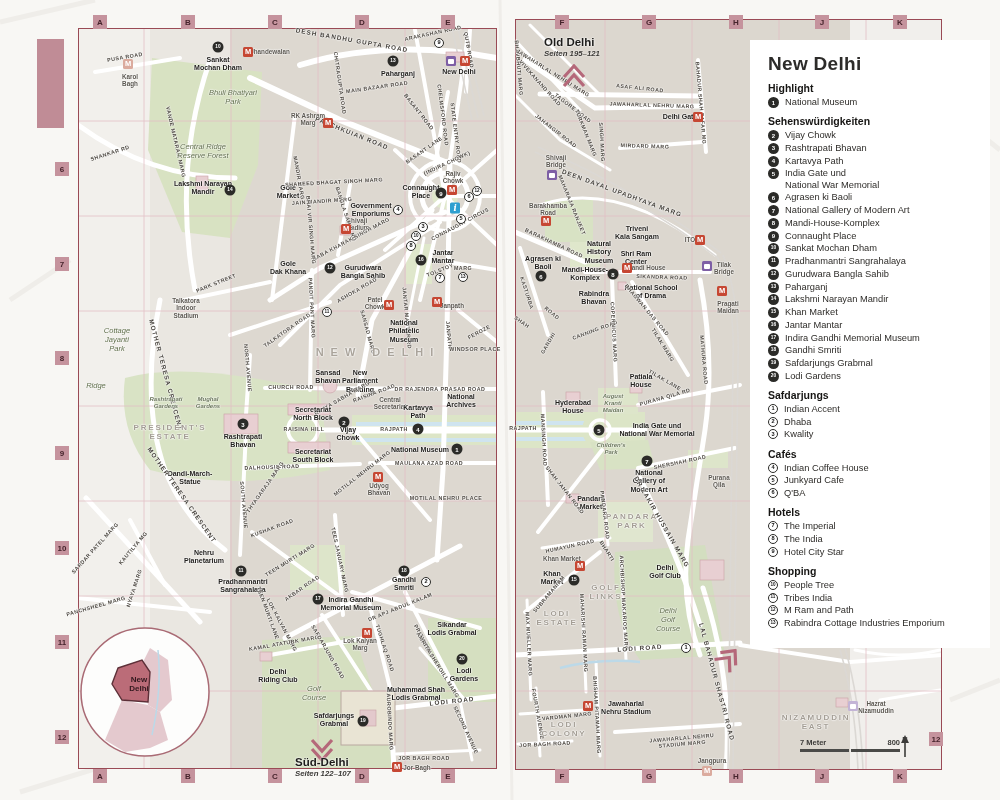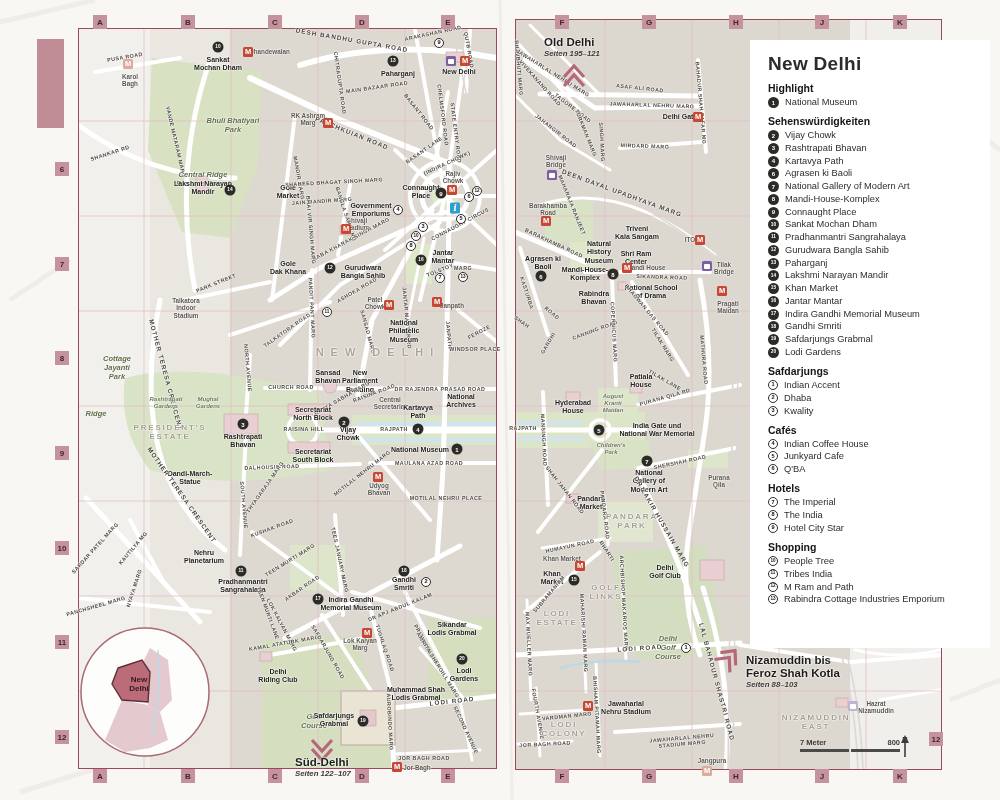--- a/index.html
+++ b/index.html
@@ -9,21 +9,21 @@
   .page-border{position:absolute;border:1.6px solid #9a4a55;box-sizing:border-box;pointer-events:none;}
   .tab{position:absolute;left:37px;top:39px;width:27px;height:89px;background:#c08c96;}
   
   .ml{position:absolute;transform:translate(-50%,-50%);text-align:center;white-space:pre-line;
       line-height:1.18;pointer-events:none;
       text-shadow:0 0 2px #fff,0 0 2px #fff,0 0 1px #fff;}
   .poi{font-size:7px;font-weight:700;color:#23211e;}
   .poi2{font-size:6.3px;font-weight:700;color:#5a564f;}
   .area{font-size:8px;font-weight:700;letter-spacing:1.8px;color:#a39d94;}
   .bigarea{font-size:11px;font-weight:700;letter-spacing:7px;color:#aaa49b;}
-  .park{font-size:7.5px;font-style:italic;font-weight:700;color:#5f6d49;margin-top:28px;}
+  .park{font-size:7.5px;font-style:italic;font-weight:400;color:#5f6d49;}
   .parksm{font-size:6px;font-style:italic;font-weight:700;color:#6a765a;}
   .road{font-size:5.3px;font-weight:700;letter-spacing:.5px;color:#4c4740;text-transform:uppercase;}
   .roadlg{font-size:6.3px;font-weight:700;letter-spacing:1.1px;color:#45413b;text-transform:uppercase;}
   
   .mk{position:absolute;display:flex;align-items:center;justify-content:center;
       transform:translate(-50%,-50%);box-sizing:border-box;line-height:1;}
   .mk-sight{width:11px;height:11px;border-radius:50%;background:#2b2b28;color:#fff;
       font-size:6px;font-weight:700;}
   .mk-sight.two{font-size:4.8px;}
   .mk-outline{width:10px;height:10px;border-radius:50%;background:#fff;border:1px solid #2b2b28;
@@ -637,25 +637,20 @@
     <div class="pr-title">Süd-Delhi</div>
     <div class="pr-pages">Seiten 122–107</div>
   </div>
 
   <svg class="chev" style="left:716px;top:646px;transform:rotate(40deg);" width="24" height="26">
     <g stroke="#b5687a" stroke-width="3.2" fill="none">
         <polyline points="2,13 12,2 22,13"></polyline>
         <polyline points="2,22 12,11 22,22"></polyline>
       </g>
   </svg>
-  <div class="pageref" style="left:793px;top:654px;">
-    <div class="pr-title">Nizamuddin bis
-Feroz Shah Kotla</div>
-    <div class="pr-pages">Seiten 88–103</div>
-  </div>
 
   <div class="legend">
     <div class="lg-title">New Delhi</div>
     <div id="legend-sections">
         <div class="lg-heading">Highlight</div>
         <div class="lg-item">
           <div class="mk mk-sight">1</div>
           <div class="lg-label">National Museum</div>
         </div>
         <div class="lg-heading">Sehenswürdigkeiten</div>
@@ -663,20 +658,25 @@
           <div class="mk mk-sight">2</div>
           <div class="lg-label">Vijay Chowk</div>
         </div>
         <div class="lg-item">
           <div class="mk mk-sight">3</div>
           <div class="lg-label">Rashtrapati Bhavan</div>
         </div>
         <div class="lg-item">
           <div class="mk mk-sight">4</div>
           <div class="lg-label">Kartavya Path</div>
+        </div>
+        <div class="lg-item">
+          <div class="mk mk-sight">5</div>
+          <div class="lg-label">India Gate und
+National War Memorial</div>
         </div>
         <div class="lg-item">
           <div class="mk mk-sight">6</div>
           <div class="lg-label">Agrasen ki Baoli</div>
         </div>
         <div class="lg-item">
           <div class="mk mk-sight">7</div>
           <div class="lg-label">National Gallery of Modern Art</div>
         </div>
         <div class="lg-item">

